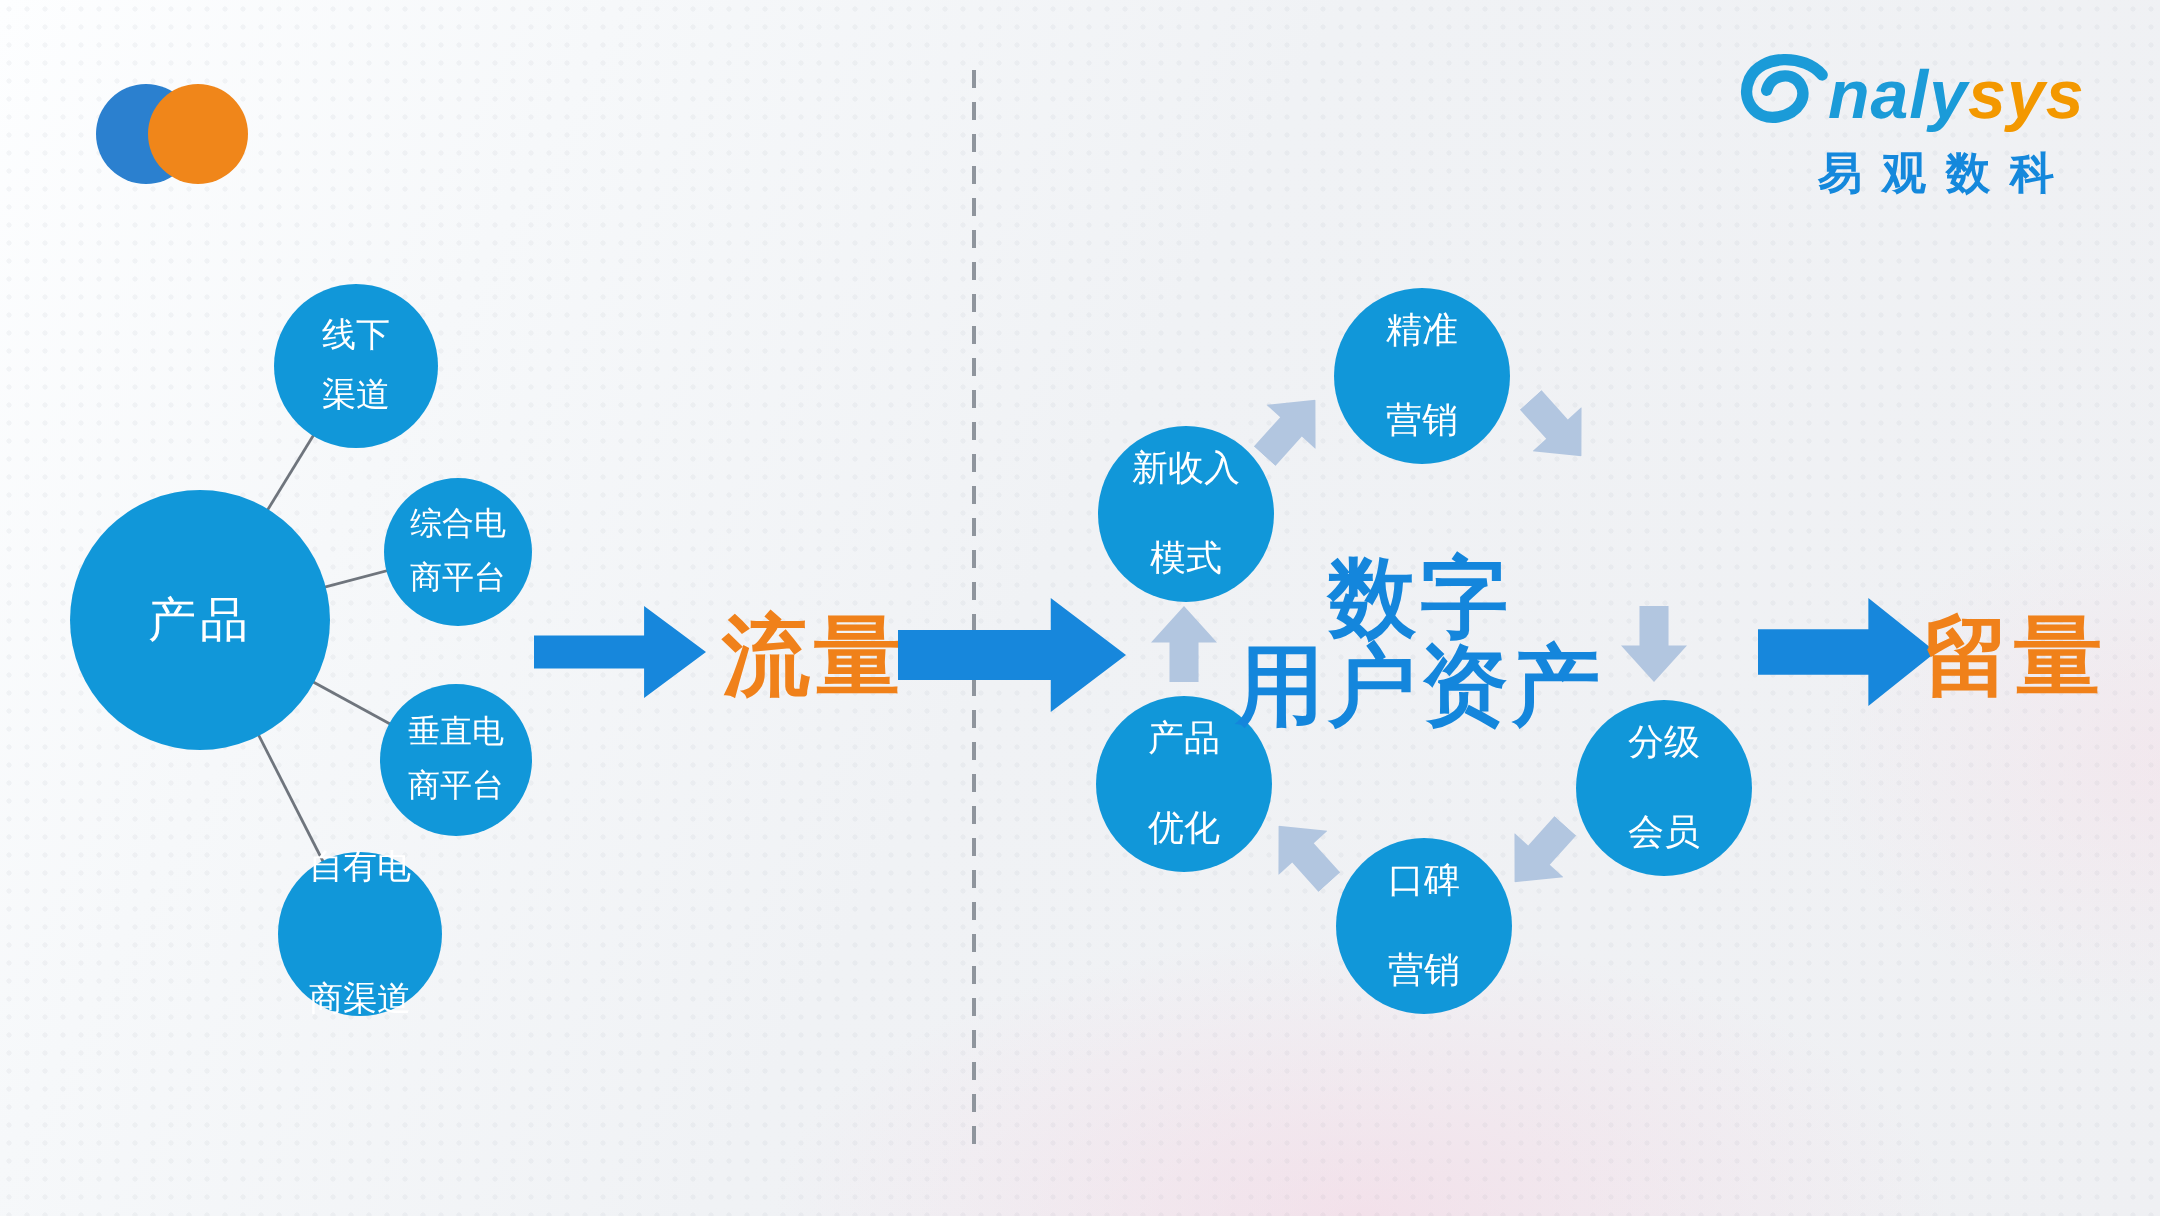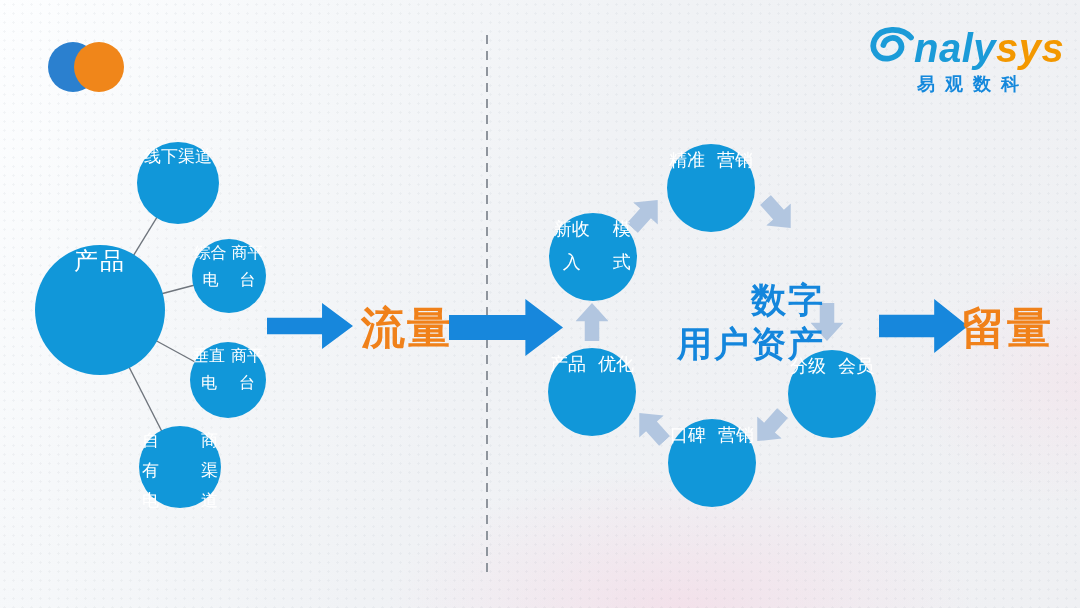--- a/index.html
+++ b/index.html
@@ -27,35 +27,35 @@
     position:absolute; top:47px; left:116px;
     font-size:31px; font-weight:bold; letter-spacing:1px; white-space:nowrap;
   }
   .t-orange { color:#f0861a; }
   .t-blue { color:#2f87d2; }
   .title-gap { display:inline-block; width:16px; }
 
   
   .logo { position:absolute; top:26px; left:868px; width:200px; }
   .logo-row { display:flex; align-items:flex-end; }
-  .logo-word { font-size:40px; font-weight:bold; font-style:italic; letter-spacing:0.5px; line-height:40px; }
+  .logo-word { font-size:34px; font-weight:bold; font-style:italic; letter-spacing:0.5px; line-height:40px; }
   .l-blue { color:#1b9bd8; }
   .l-orange { color:#f39800; }
-  .logo-cn { margin-top:4px; text-align:center; font-size:18px; font-weight:bold; color:#1488dc; letter-spacing:10px; text-indent:10px; white-space:nowrap; }
+  .logo-cn { margin-top:4px; text-align:center; font-size:22px; font-weight:bold; color:#1488dc; letter-spacing:10px; text-indent:10px; white-space:nowrap; }
 
   
   .divider {
     position:absolute; left:486px; top:35px; height:540px; width:2px; z-index:1;
     background: repeating-linear-gradient(to bottom, #8f959d 0 9px, transparent 9px 16px);
   }
 
   
   .bubble {
     position:absolute; border-radius:50%; background:#1197d9; color:#ffffff;
-    display:flex; flex-direction:row; align-items:flex-start; justify-content:center;
+    display:flex; flex-direction:column; align-items:center; justify-content:center;
     text-align:center; z-index:2;
   }
   .bubble .bl { display:block; }
 
   .hub { left:35px; top:245px; width:130px; height:130px; font-size:24px; letter-spacing:2px; }
   .n-offline  { left:137px; top:142px; width:82px; height:82px; font-size:17px; line-height:30px; }
   .n-comp     { left:192px; top:239px; width:74px; height:74px; font-size:16px; line-height:27px; }
   .n-vert     { left:190px; top:342px; width:76px; height:76px; font-size:16px; line-height:27px; }
   .n-own      { left:139px; top:426px; width:82px; height:82px; font-size:17px; line-height:30px;gap:36px; }
 
@@ -86,21 +86,21 @@
   .fl-2 { left:952px; top:299px; }
 
   
   .cyc-arrow {
     position:absolute; width:38px; height:33px; background:#b2c6e0; z-index:1;
     clip-path: polygon(0 28%, 52% 28%, 52% 0, 100% 50%, 52% 100%, 52% 72%, 0 72%);
   }
 
   .cycle-center {
     position:absolute; left:595px; top:278px; width:230px; z-index:2;
-    text-align:right; color:#1486dc; font-weight:bold; font-size:35px; line-height:44px;
+    text-align:center; color:#1486dc; font-weight:bold; font-size:44px; line-height:44px;
     letter-spacing:2px;
   }
 </style>
 </head>
 <body>
 
 <div class="stage">
   <div class="dot-texture"></div>
 
   <div class="header-icon">

